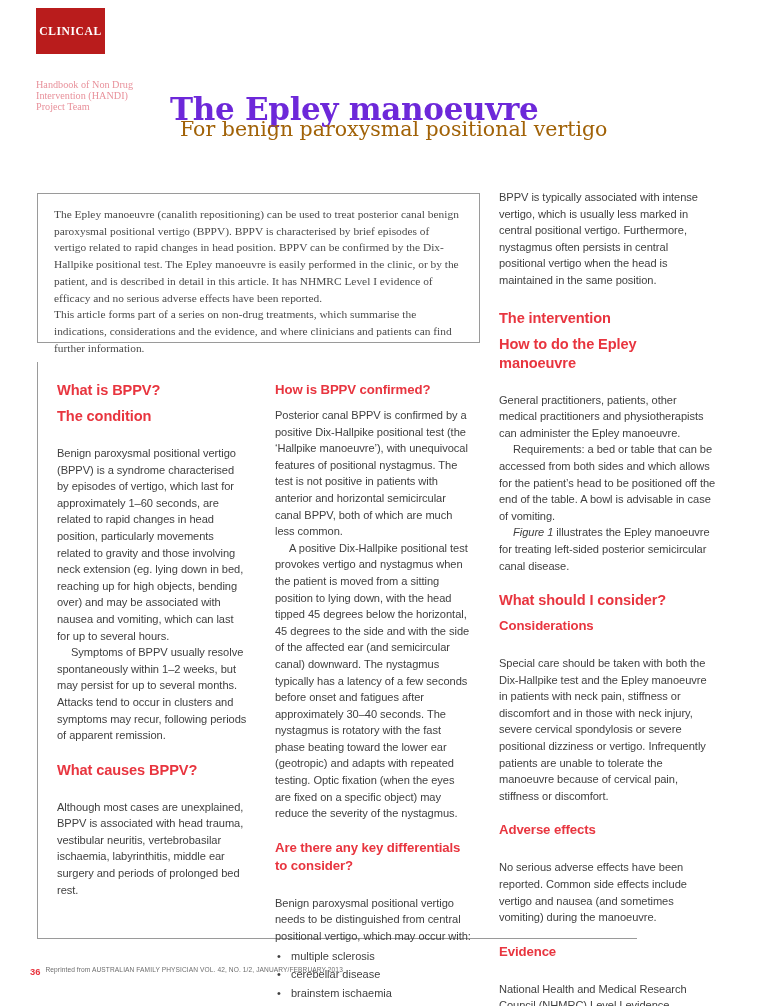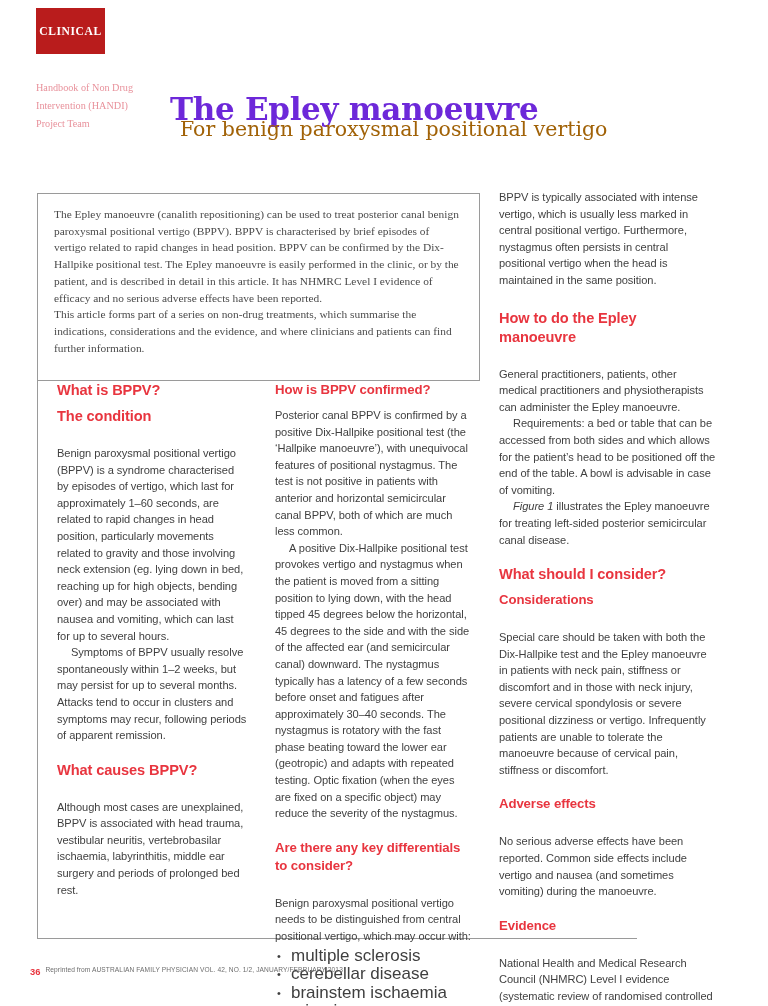--- a/index.html
+++ b/index.html
@@ -25,42 +25,42 @@
     font-family:"Liberation Serif", serif;
     font-weight:bold;
     font-size:11.5px;
     letter-spacing:0.6px;
   }
   .byline {
     position:absolute; left:36px; top:79px;
     width:110px;
     font-family:"Liberation Serif", serif;
     font-size:10.2px;
-    line-height:18px;
+    line-height:11px;
     color:#E8919B;
   }
   .title {
     position:absolute; left:170px; top:70px;
     font-family:"DejaVu Serif", serif;
     font-weight:bold;
     font-size:31px;
     letter-spacing:-0.3px;
     color:#6d28d9;
   }
   .subtitle {
     position:absolute; left:180px; top:117px;
     font-family:"DejaVu Serif", serif;
     font-size:20.5px;
     color:#a16207;
   }
 
   
   .abstract {
     position:absolute; left:37px; top:193px;
-    width:443px; height:188px;
+    width:443px; height:150px;
     border:1px solid #9a9a9a;
     box-sizing:border-box;
     padding:12px 16px 0 16px;
   }
   .abstract p {
     margin:0;
     font-family:"Liberation Serif", serif;
     font-size:11.4px;
     line-height:16.7px;
     color:#4a4a4a;
@@ -111,21 +111,21 @@
   .gap-md { height:17px; }
   .gap-lg { height:20px; }
 
   ul.bullets {
     margin:2px 0 0 0;
     padding:0 0 0 16px;
     list-style:none;
   }
   ul.bullets li {
     position:relative;
-    font-size:17px;
+    font-size:11px;
     line-height:18.5px;
     color:#3f3f3f;
   }
   ul.bullets li:before {
     content:"\2022";
     position:absolute; left:-14px; top:0;
     color:#3f3f3f;
     font-size:11px;
   }
   em.fig { font-style:italic; }
@@ -187,20 +187,21 @@
       <li>multiple sclerosis</li>
       <li>cerebellar disease</li>
       <li>brainstem ischaemia</li>
       <li>migraine.</li>
     </ul>
   </div>
 
   <div class="col col3">
     <p>BPPV is typically associated with intense vertigo, which is usually less marked in central positional vertigo. Furthermore, nystagmus often persists in central positional vertigo when the head is maintained in the same position.</p>
     <div class="gap-lg"></div>
+    <h2 class="red">The intervention</h2>
     <h2 class="red">How to do the Epley manoeuvre</h2>
     <div class="gap-sm"></div>
     <p>General practitioners, patients, other medical practitioners and physiotherapists can administer the Epley manoeuvre.</p>
     <p class="ind">Requirements: a bed or table that can be accessed from both sides and which allows for the patient’s head to be positioned off the end of the table. A bowl is advisable in case of vomiting.</p>
     <p class="ind"><em class="fig">Figure 1</em><span> illustrates the Epley manoeuvre for treating left-sided posterior semicircular canal disease.</span></p>
     <div class="gap-md"></div>
     <h2 class="red">What should I consider?</h2>
     <h3 class="red">Considerations</h3>
     <div class="gap-sm"></div>
     <p>Special care should be taken with both the Dix-Hallpike test and the Epley manoeuvre in patients with neck pain, stiffness or discomfort and in those with neck injury, severe cervical spondylosis or severe positional dizziness or vertigo. Infrequently patients are unable to tolerate the manoeuvre because of cervical pain, stiffness or discomfort.</p>

